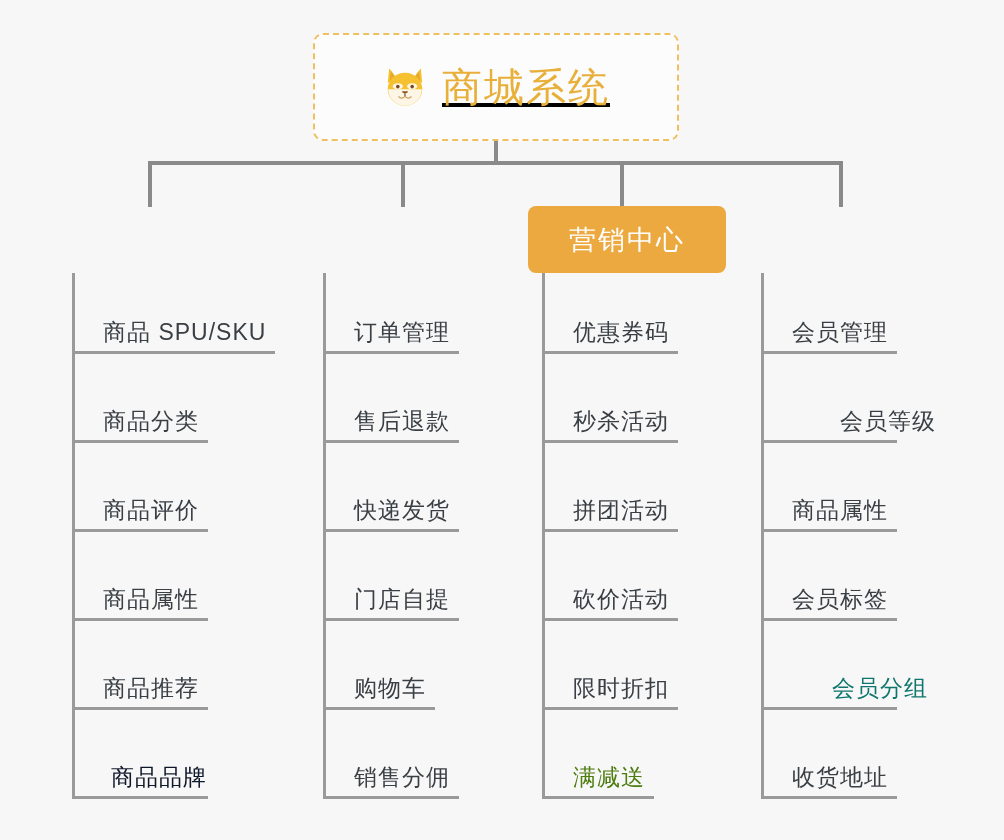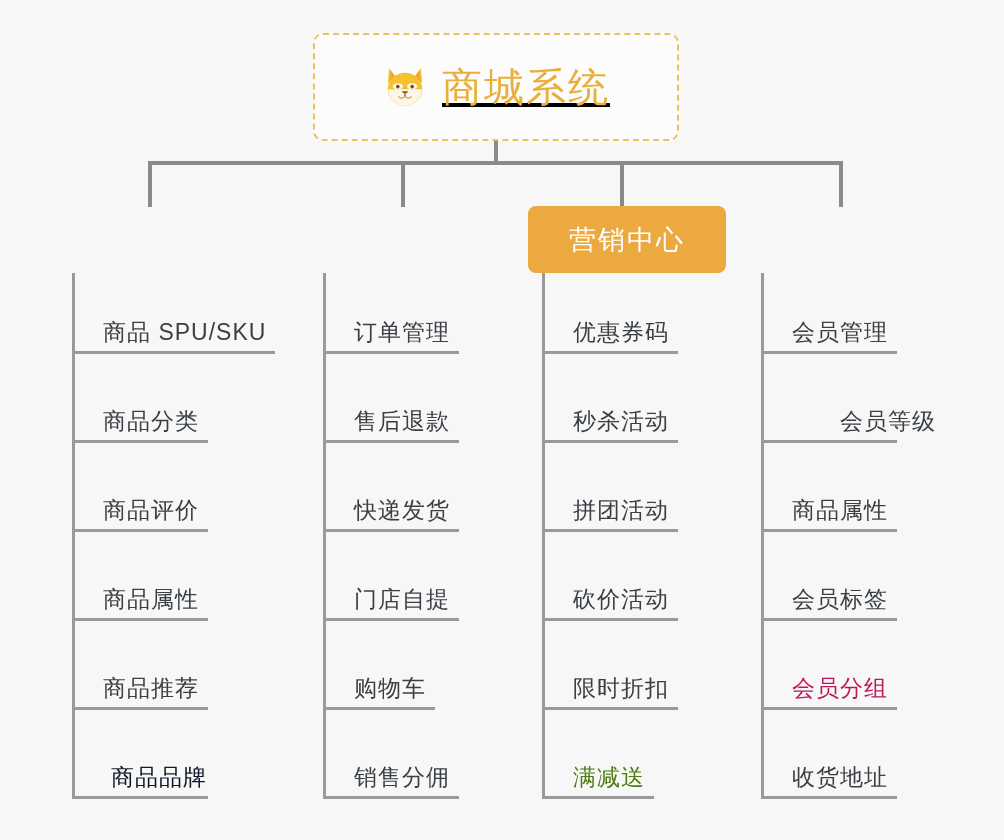--- a/index.html
+++ b/index.html
@@ -240,21 +240,21 @@
       </div>
       <div class="leaf" style="top: 259px;">
         <span class="leaf-label" style="color: rgb(58, 63, 68);">商品属性</span>
         <div class="leaf-rule" style="background: rgb(154, 154, 154); width: 136px;"></div>
       </div>
       <div class="leaf" style="top: 348px;">
         <span class="leaf-label" style="color: rgb(58, 63, 68);">会员标签</span>
         <div class="leaf-rule" style="background: rgb(154, 154, 154); width: 136px;"></div>
       </div>
       <div class="leaf" style="top: 437px;">
-        <span class="leaf-label" style="color: #be185d;">会员分组</span>
+        <span class="leaf-label" style="color: #0f766e; margin-left: 40px;">会员分组</span>
         <div class="leaf-rule" style="background: rgb(154, 154, 154); width: 136px;"></div>
       </div>
       <div class="leaf" style="top: 526px;">
         <span class="leaf-label" style="color: rgb(58, 63, 68);">收货地址</span>
         <div class="leaf-rule" style="background: rgb(154, 154, 154); width: 136px;"></div>
       </div>
     </div>
 
 </div>
 

